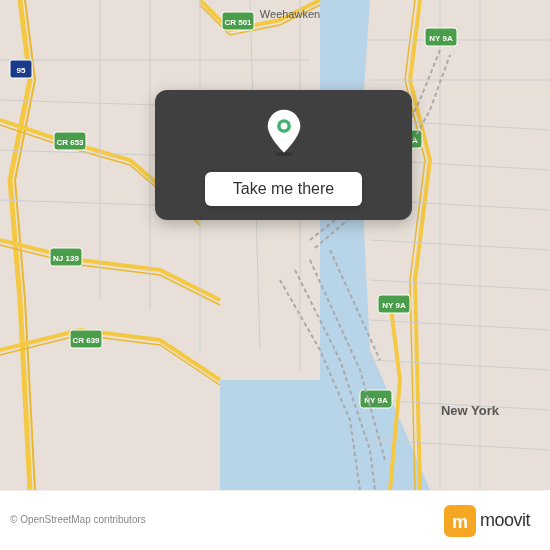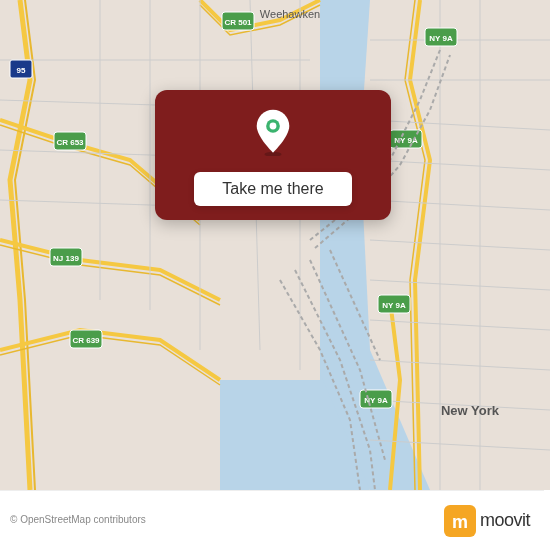--- a/index.html
+++ b/index.html
@@ -23,22 +23,22 @@
     
     #map-svg {
       width: 100%;
       height: 100%;
     }
 
     #popup-card {
       position: absolute;
       top: 90px;
       left: 155px;
-      width: 236px;
-      background: #7f1d1d;
+      width: 257px;
+      background: #404040;
       border-radius: 12px;
       display: flex;
       flex-direction: column;
       align-items: center;
       padding: 18px 20px 14px 20px;
       box-shadow: 0 4px 16px rgba(0,0,0,0.25);
       z-index: 10;
     }
 
     #location-pin-icon {

